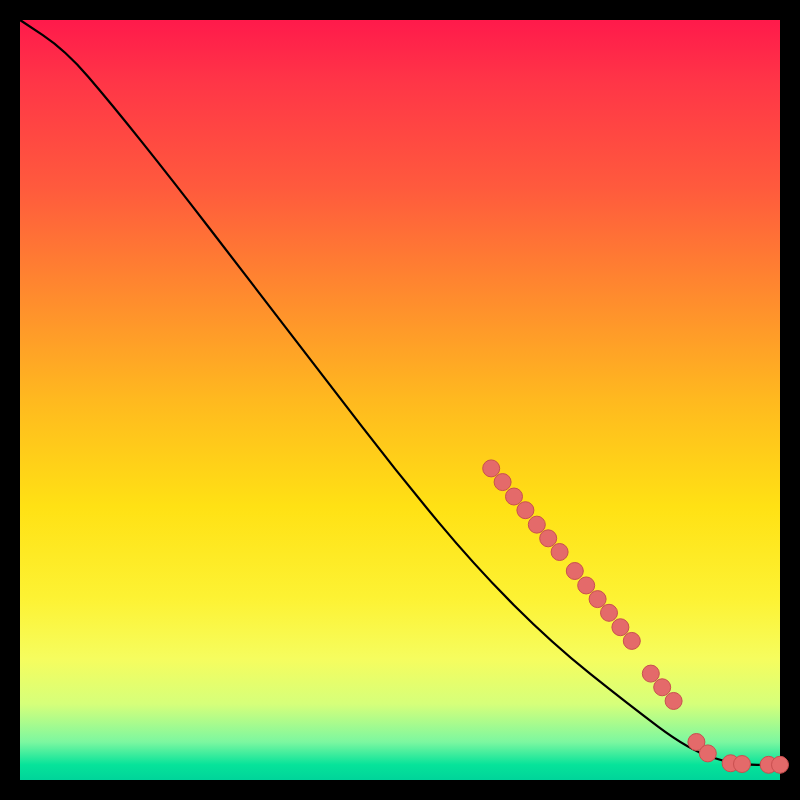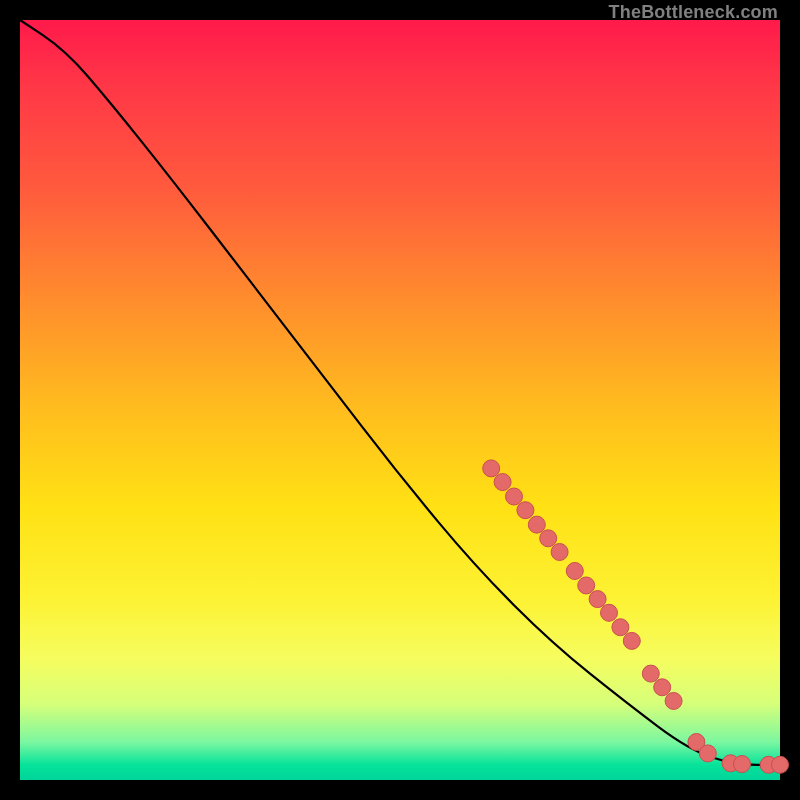--- a/index.html
+++ b/index.html
@@ -50,21 +50,20 @@
   .dot {
     fill: #e46a6a;
     stroke: #c84f4f;
     stroke-width: 1;
   }
 </style>
 </head>
 <body>
 
 <div class="frame">
-  <div class="attribution">TheBottleneck.com</div>
   <div class="plot">
     <svg class="curve" viewBox="0 0 760 760">
       <path id="curve-path" fill="none" stroke="#000" stroke-width="2.2" d="M 0 0 Q 0 0 22.8 15.199999999999989 Q 45.6 30.399999999999977 68.4 57 Q 91.2 83.60000000000002 121.6 121.60000000000002 Q 152 159.60000000000002 190 209 Q 228 258.4 266 307.79999999999995 Q 304 357.2 342 406.6 Q 380 456 418 501.6 Q 456 547.2 494 585.2 Q 532 623.2 570 653.6 Q 608 684 638.4 706.8 Q 668.8 729.6 691.5999999999999 737.2 Q 714.4 744.8 737.2 744.8 T 760 744.8"></path>
       <g id="points-group">
           <circle cx="471.2" cy="448.40000000000003" r="8.5" class="dot"></circle>
           <circle cx="482.6" cy="462.08" r="8.5" class="dot"></circle>
           <circle cx="494" cy="476.52" r="8.5" class="dot"></circle>
           <circle cx="505.40000000000003" cy="490.2" r="8.5" class="dot"></circle>
           <circle cx="516.8000000000001" cy="504.64" r="8.5" class="dot"></circle>
           <circle cx="528.1999999999999" cy="518.3199999999999" r="8.5" class="dot"></circle>

